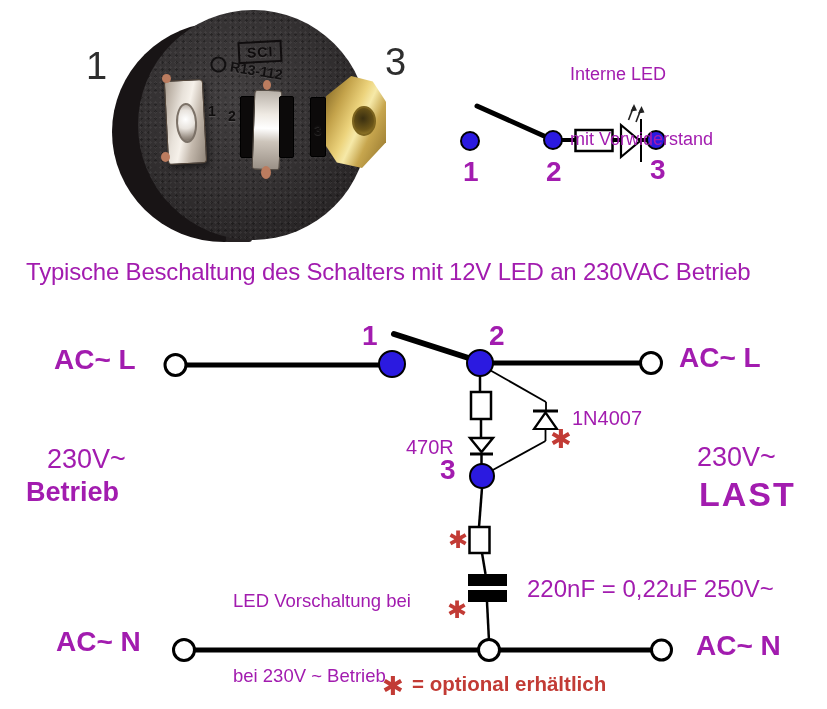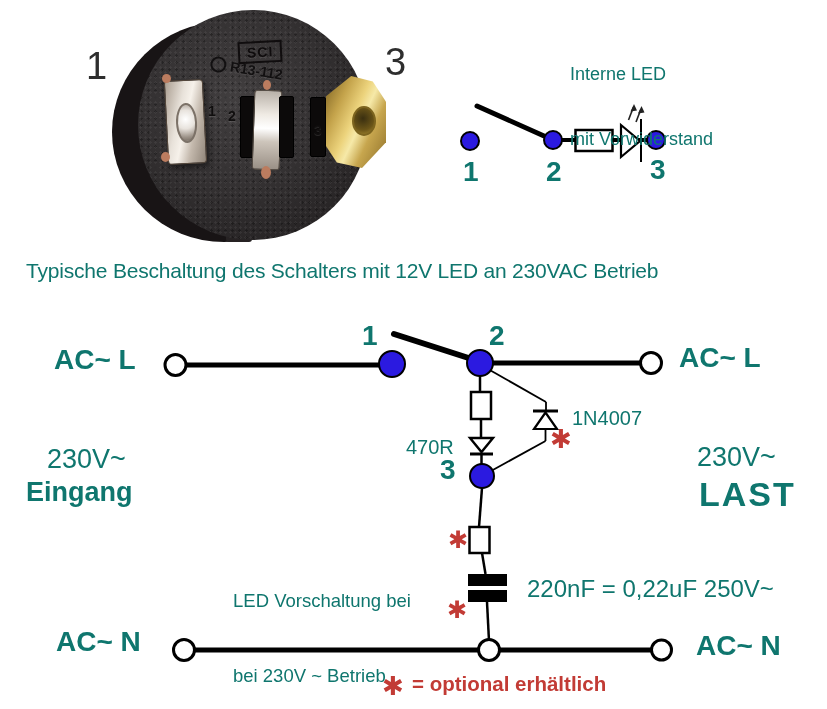--- a/index.html
+++ b/index.html
@@ -1,18 +1,18 @@
 <!DOCTYPE html>
 <html><head>
 <meta charset="utf-8">
 <style>
   html,body{margin:0;padding:0;background:#fff;}
   #page{position:relative;width:827px;height:709px;background:#ffffff;overflow:hidden;
         font-family:"Liberation Sans","DejaVu Sans",sans-serif;color:#000;}
-  .lbl{position:absolute;white-space:pre;line-height:1;color:#0f766e;}
+  .lbl{position:absolute;white-space:pre;line-height:1;color:#a21caf;}
   .b{font-weight:bold;}
   .red{color:#c23b35;font-weight:bold;}
   svg{position:absolute;left:0;top:0;}
   
   .ph{position:absolute;}
   #body-back{left:112px;top:22px;width:224px;height:220px;border-radius:50%;background:#181415;}
   #body-tab{left:226px;top:224px;width:26px;height:18px;border-radius:3px;background:#262223;}
   #body-front{left:138px;top:10px;width:230px;height:230px;border-radius:50%;
     background-image:
       radial-gradient(rgba(255,255,255,0.055) 1px, transparent 1.3px),
@@ -141,34 +141,34 @@
   </svg>
 
   <div class="lbl" style="left:570px;top:21px;font-size:18px;line-height:21.5px;">
     <div>Interne LED</div>
     <div>mit Vorwiderstand</div>
   </div>
   <span class="lbl b" style="left:463px;top:158px;font-size:28px;">1</span>
   <span class="lbl b" style="left:546px;top:158px;font-size:28px;">2</span>
   <span class="lbl b" style="left:650px;top:156px;font-size:28px;">3</span>
 
-  <div class="lbl" style="left:26px;top:260px;font-size:21px;letter-spacing:-0.2px;">Typische Beschaltung des Schalters mit 12V LED an 230VAC Betrieb</div>
+  <div class="lbl" style="left:26px;top:260px;font-size:24px;letter-spacing:-0.2px;">Typische Beschaltung des Schalters mit 12V LED an 230VAC Betrieb</div>
 
   <span class="lbl b" style="left:54px;top:346px;font-size:28px;">AC~ L</span>
   <span class="lbl b" style="left:679px;top:344px;font-size:28px;">AC~ L</span>
   <span class="lbl b" style="left:362px;top:322px;font-size:28px;">1</span>
   <span class="lbl b" style="left:489px;top:322px;font-size:28px;">2</span>
   <span class="lbl b" style="left:440px;top:456px;font-size:28px;">3</span>
 
   <span class="lbl" style="left:406px;top:393px;font-size:20px;margin-top:44px;">470R</span>
   <span class="lbl" style="left:572px;top:408px;font-size:20px;">1N4007</span>
   <span class="lbl red" style="left:550px;top:426px;font-size:26px;">✱</span>
 
   <span class="lbl" style="left:47px;top:446px;font-size:27px;">230V~</span>
-  <span class="lbl b" style="left:26px;top:479px;font-size:27px;">Eingang</span>
+  <span class="lbl b" style="left:26px;top:479px;font-size:27px;">Betrieb</span>
   <span class="lbl" style="left:697px;top:444px;font-size:27px;">230V~</span>
   <span class="lbl b" style="left:699px;top:477px;font-size:34px;letter-spacing:2px;">LAST</span>
 
   <div class="lbl" style="left:233px;top:538px;font-size:18.5px;line-height:25px;">
     <div>LED Vorschaltung bei</div>
     <div>bei 230V ~ Betrieb</div>
   </div>
   <span class="lbl red" style="left:448px;top:528px;font-size:24px;">✱</span>
   <span class="lbl" style="left:527px;top:577px;font-size:24px;">220nF = 0,22uF 250V~</span>
   <span class="lbl red" style="left:447px;top:598px;font-size:24px;">✱</span>

